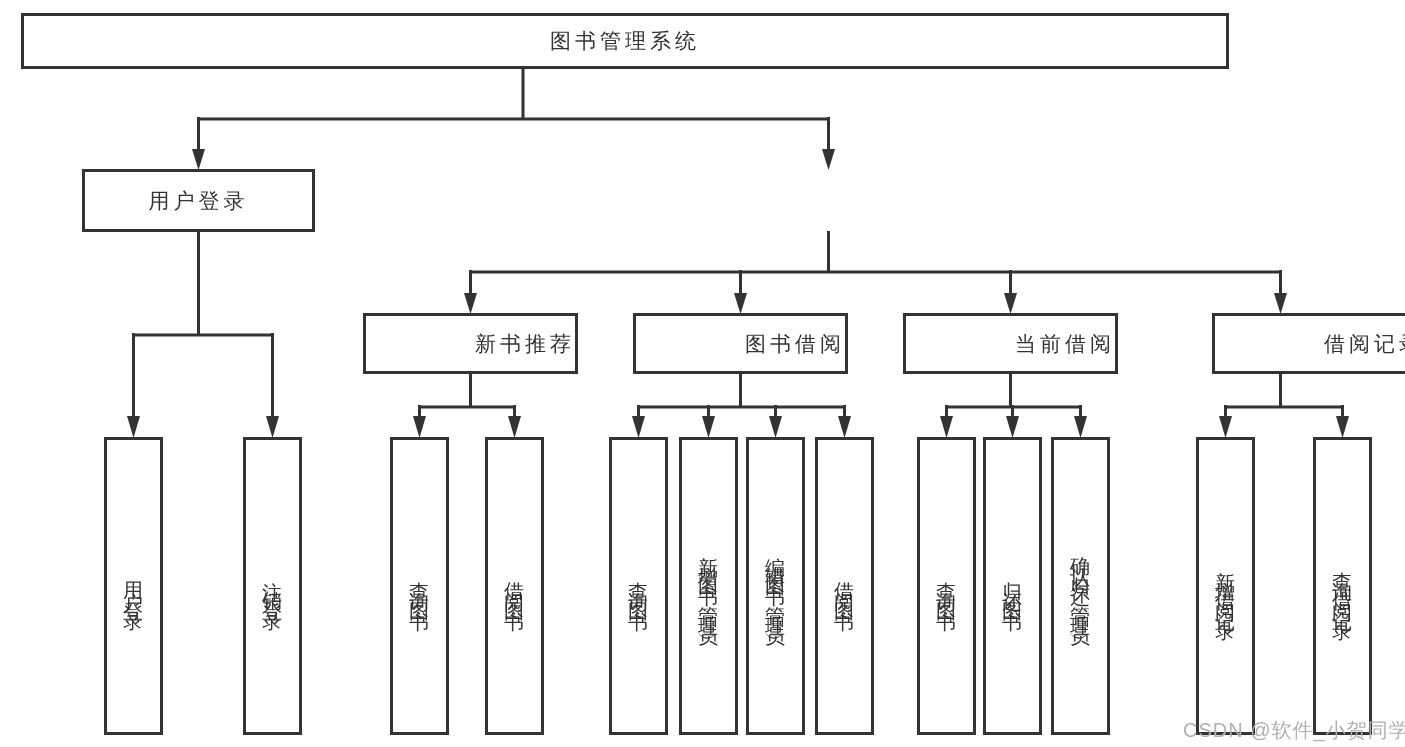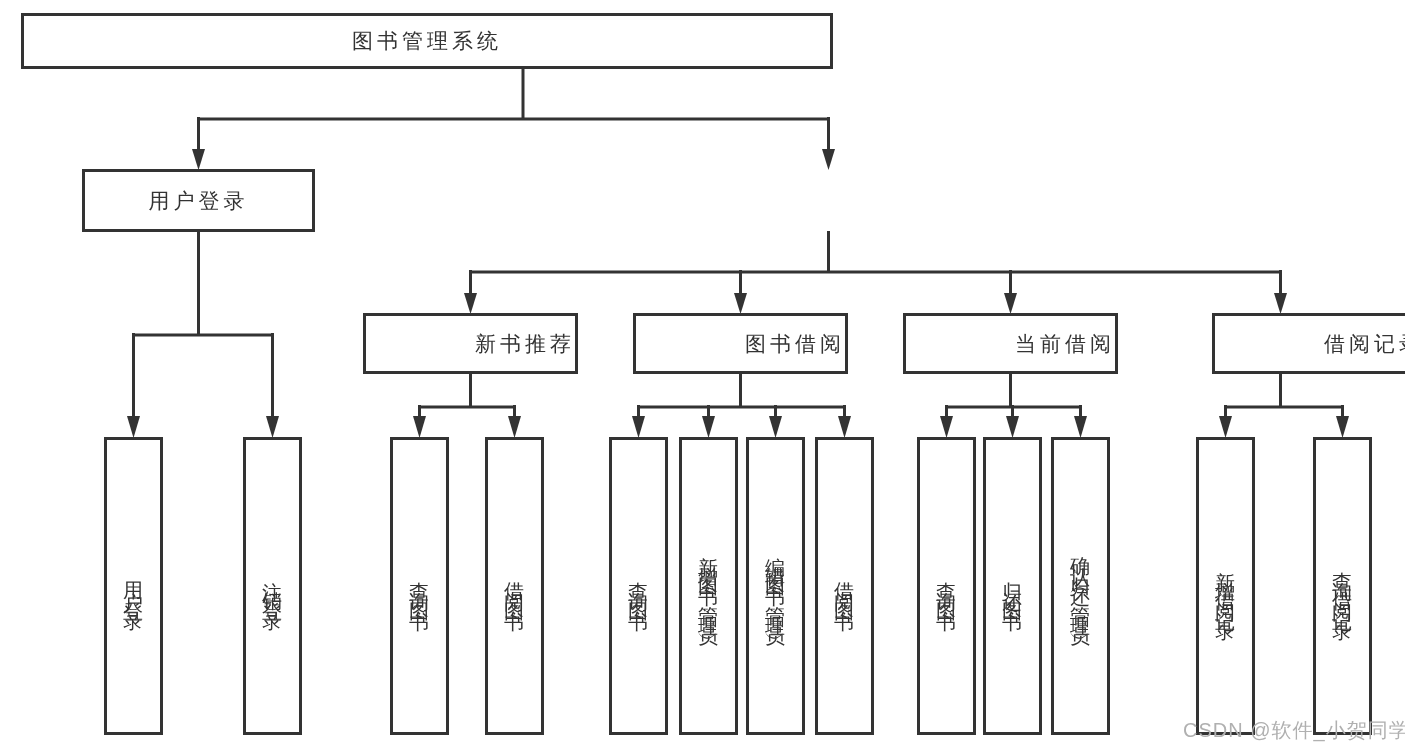--- a/index.html
+++ b/index.html
@@ -7,21 +7,21 @@
     position:relative;width:1405px;height:747px;background:#ffffff;
     font-family:"Liberation Sans", sans-serif;overflow:hidden;
   }
   #wires{position:absolute;left:0;top:0;width:1405px;height:747px;}
   .node{
     position:absolute;box-sizing:border-box;border:3px solid #333333;
     background:#ffffff;display:flex;align-items:center;justify-content:center;
     color:#333333;
   }
   .hlabel{font-size:21px;letter-spacing:4px;white-space:nowrap;}
-  .root{left:21px;top:13px;width:812px;height:56px;}
+  .root{left:21px;top:13px;width:1208px;height:56px;}
   .l2a{left:82px;top:169px;width:233px;height:63px;}
   .l2b{left:712px;top:169px;width:233px;height:63px;}
   .l3{top:313px;width:215px;height:61px;justify-content:flex-end;}
   .l3b{left:363px;} .l3c{left:633px;padding-left:45px;} .l3d{left:903px;} .l3e{left:1212px;}
   .leaf{top:437px;width:59px;height:298px;}
   .vlabel{
     writing-mode:vertical-rl;text-orientation:mixed;
     font-size:20px;letter-spacing:10px;line-height:1.1;color:#333333;
   }
   .a1{left:104px;} .a2{left:243px;}

